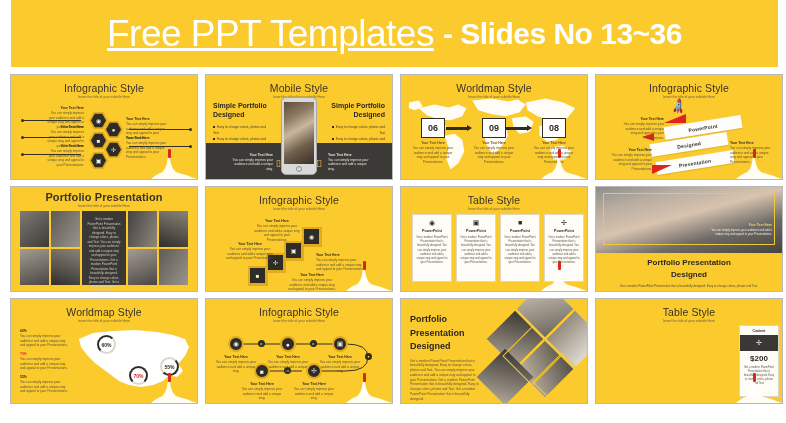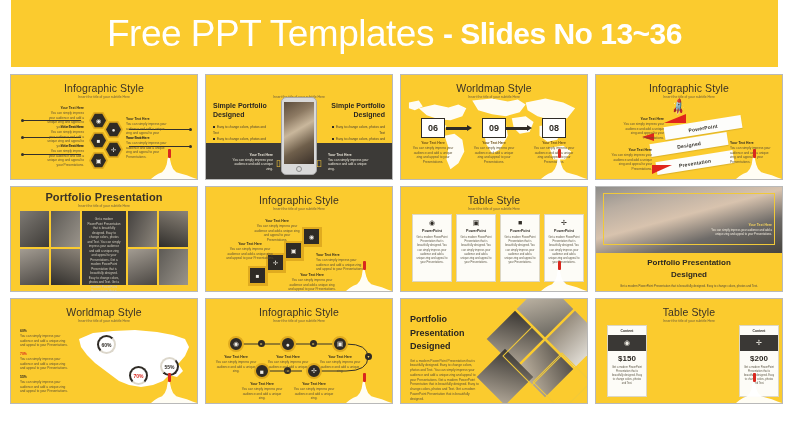--- a/index.html
+++ b/index.html
@@ -12,21 +12,21 @@
   
   .banner{
     position:absolute;left:11px;top:0;width:767px;height:67px;
     background:#fbcb2e;display:flex;align-items:center;justify-content:center;
     overflow:hidden;
   }
   .banner-text{
     color:#ffffff;white-space:nowrap;letter-spacing:-.5px;
     font-family:"Liberation Sans",sans-serif;
   }
-  .banner-main{font-size:37px;font-weight:400;}
+  .banner-main{font-size:37px;font-weight:400;text-decoration:underline;}
   .banner-sub{font-size:30px;font-weight:bold;}
 
   
   .grid{
     position:absolute;left:10px;top:74px;width:768px;
     display:grid;grid-template-columns:repeat(4,188px);
     grid-auto-rows:106px;column-gap:7px;row-gap:6px;
   }
   .slide{
     position:relative;width:188px;height:106px;background:#fbcb2e;
@@ -249,20 +249,21 @@
       <div class="hexring" style="left:93px;top:65px;"></div>
       <div class="hex" style="left:95px;top:67px;">✢</div>
       <div class="hexring" style="left:78px;top:76px;"></div>
       <div class="hex" style="left:80px;top:78px;">▣</div>
 
       <div class="landmark"></div>
       <div class="landmark-tip"></div>
     </div>
 
     <div class="slide">
+      <div class="s-title">Mobile Style</div>
       <div class="s-sub">Insert the title of your subtitle Here</div>
 
       <div style="position:absolute;left:7px;top:26px;width:56px;">
         <div class="sp-h">Simple Portfolio</div>
         <div class="sp-h">Designed</div>
         <div class="bullets" style="margin-top:5px;">
           <div><span class="bullet-sq"></span><span>Easy to change colors, photos and Text</span></div>
           <div><span class="bullet-sq"></span><span>Easy to change colors, photos and Text</span></div>
           <div><span class="bullet-sq"></span><span>Easy to change colors, photos and Text</span></div>
         </div>
@@ -560,26 +561,20 @@
         <div class="dia g2" style="left:18px;top:62px;"></div>
         <div class="dia out" style="left:44px;top:40px;"></div>
         <div class="dia out" style="left:74px;top:66px;"></div>
       </div>
     </div>
 
     <div class="slide">
       <div class="s-title">Table Style</div>
       <div class="s-sub">Insert the title of your subtitle Here</div>
 
-      <div class="pcard" style="left:11px;">
-        <div class="p-head">Content</div>
-        <div class="p-icon">◉</div>
-        <div class="p-price">$150</div>
-        <div class="p-body">Get a modern PowerPoint Presentation that is beautifully designed. Easy to change colors, photos and Text.</div>
-      </div>
       <div class="pcard" style="left:143px;">
         <div class="p-head">Content</div>
         <div class="p-icon">✢</div>
         <div class="p-price">$200</div>
         <div class="p-body">Get a modern PowerPoint Presentation that is beautifully designed. Easy to change colors, photos and Text.</div>
       </div>
 
       <div class="landmark"></div>
       <div class="landmark-tip"></div>
     </div>

